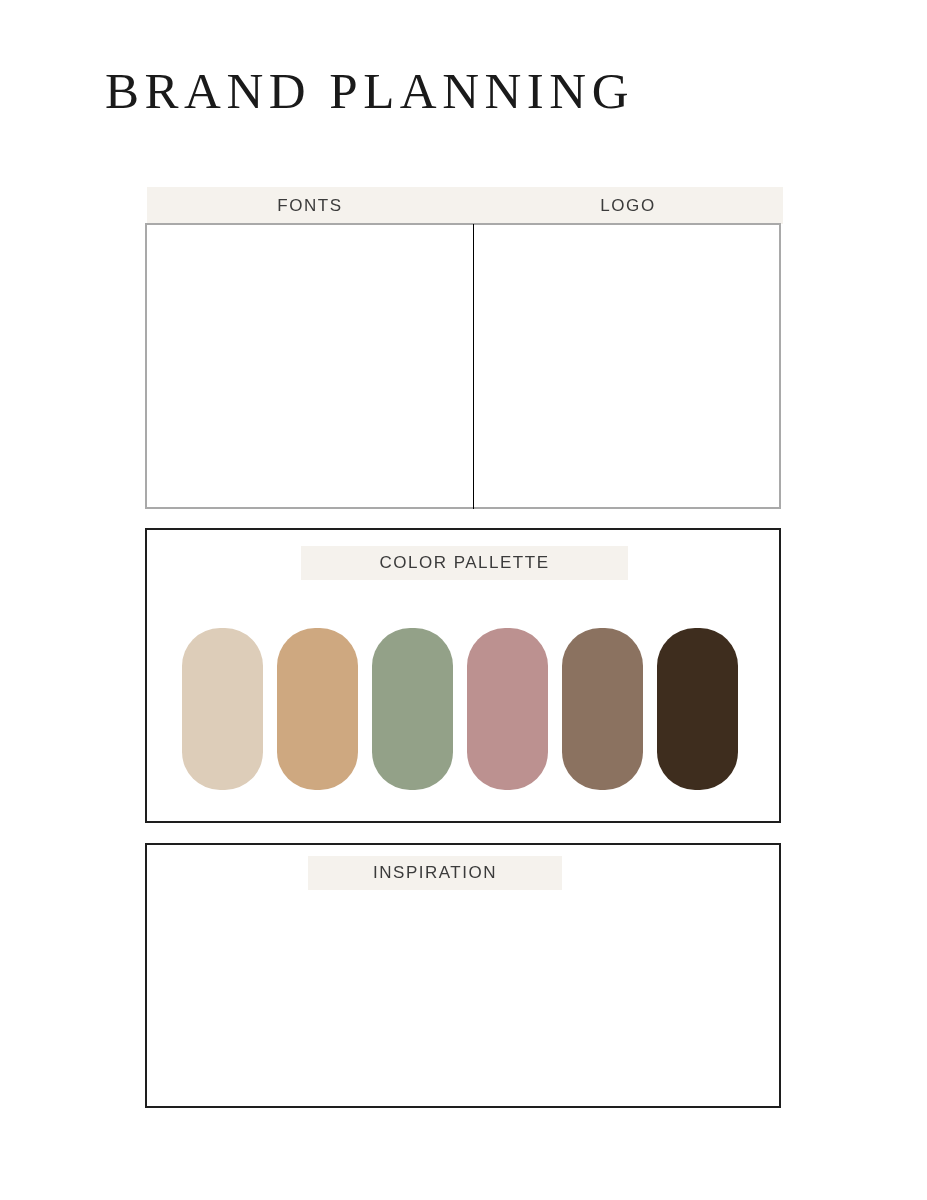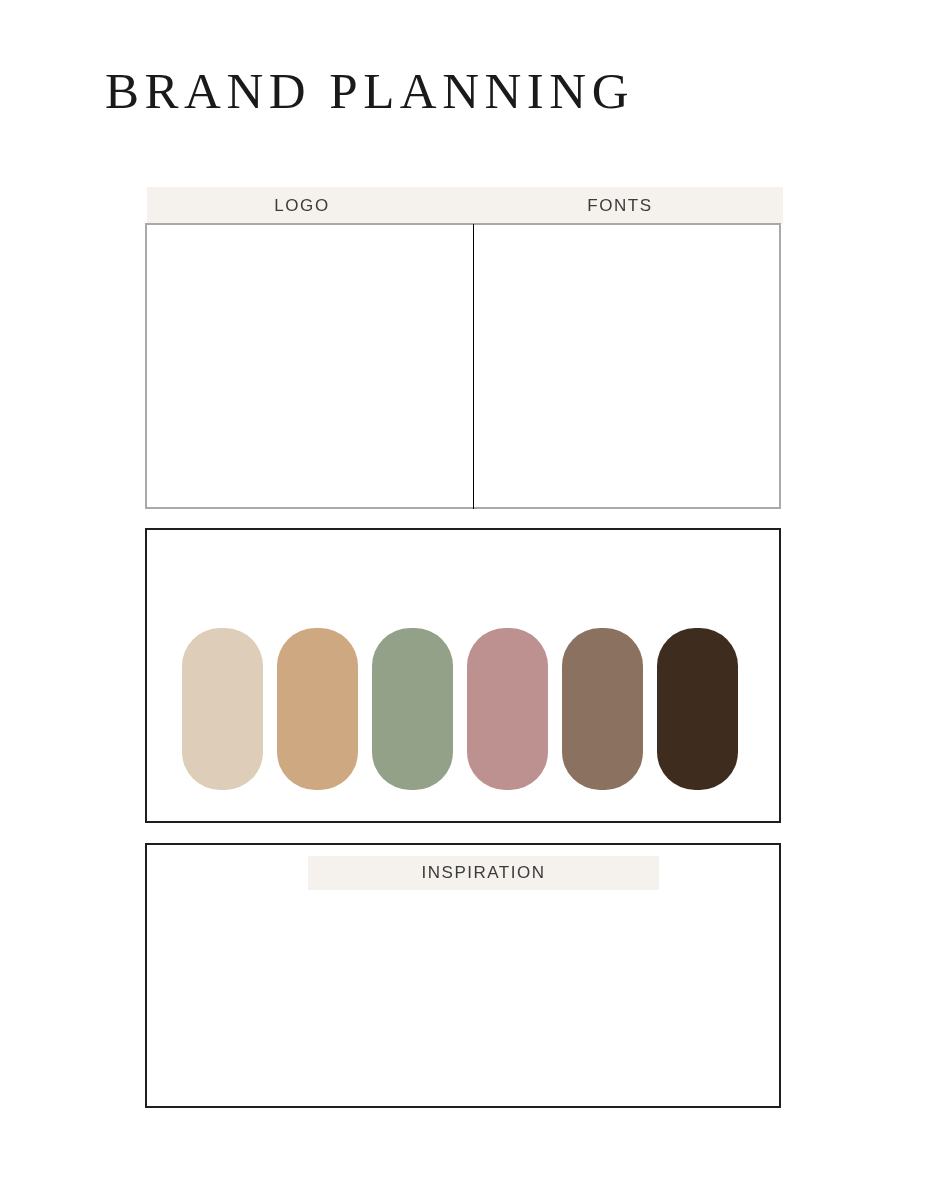--- a/index.html
+++ b/index.html
@@ -133,21 +133,21 @@
     width: 636px;
     height: 265px;
     border: 2px solid #1e1e1e;
     background: #ffffff;
     box-sizing: border-box;
   }
   .inspiration-label {
     position: absolute;
     left: 308px;
     top: 856px;
-    width: 351px;
+    width: 254px;
     height: 34px;
     background: #f5f2ed;
     display: flex;
     align-items: center;
     justify-content: center;
     font-size: 17px;
     letter-spacing: 1.5px;
     color: #3b3b3b;
   }
   .inspiration-pane {
@@ -159,31 +159,32 @@
   }
 </style>
 </head>
 <body>
 
 <div class="page">
 
   <div class="page-title">BRAND PLANNING</div>
 
   <div class="fonts-logo-header">
+    <div class="hdr-cell left">FONTS</div>
     <div class="hdr-cell right">LOGO</div>
-    <div class="hdr-cell left">FONTS</div>
   </div>
 
   <div class="fonts-logo-box"></div>
   <div class="fonts-logo-divider"></div>
 
   <div class="fonts-pane"></div>
   <div class="logo-pane"></div>
 
   <div class="palette-box"></div>
+  <div class="palette-label">COLOR PALLETTE</div>
 
   <div class="swatch-row">
     <div class="swatch" style="background-color: rgb(221, 205, 185);"></div>
     <div class="swatch" style="background-color: rgb(206, 168, 128);"></div>
     <div class="swatch" style="background-color: rgb(147, 161, 136);"></div>
     <div class="swatch" style="background-color: rgb(188, 145, 144);"></div>
     <div class="swatch" style="background-color: rgb(139, 114, 96);"></div>
     <div class="swatch" style="background-color: rgb(62, 45, 30);"></div>
   </div>
 

